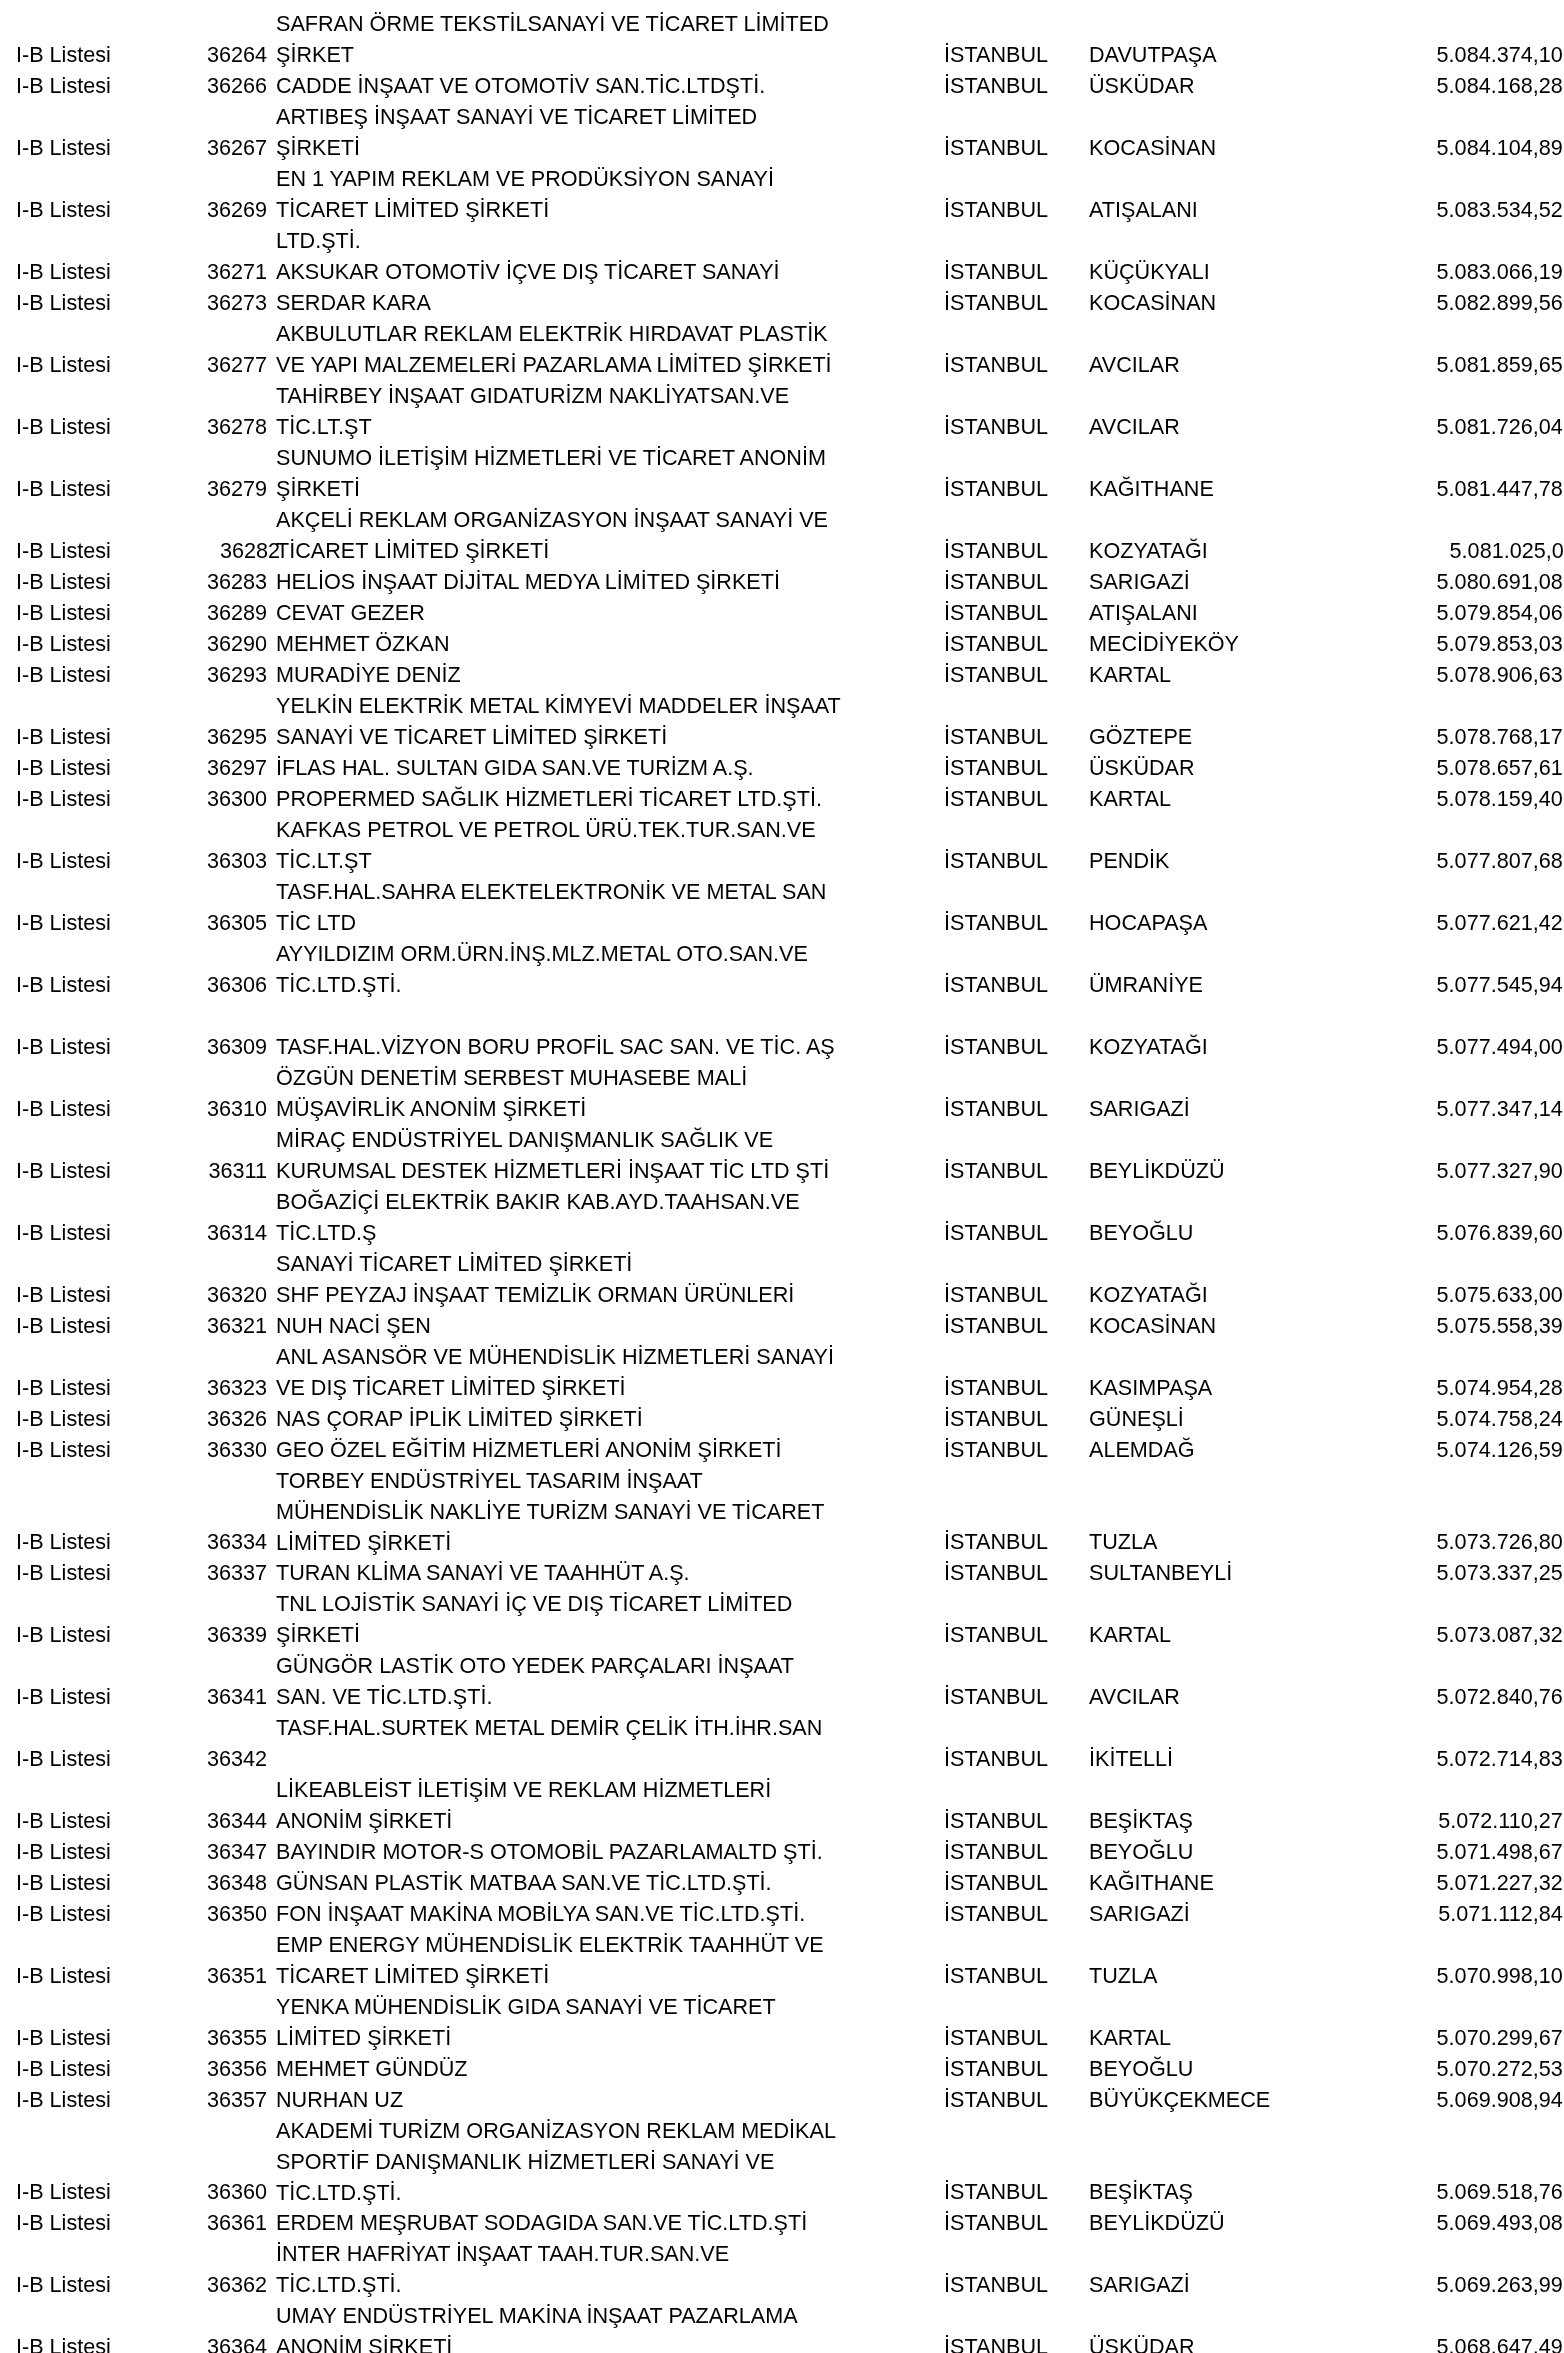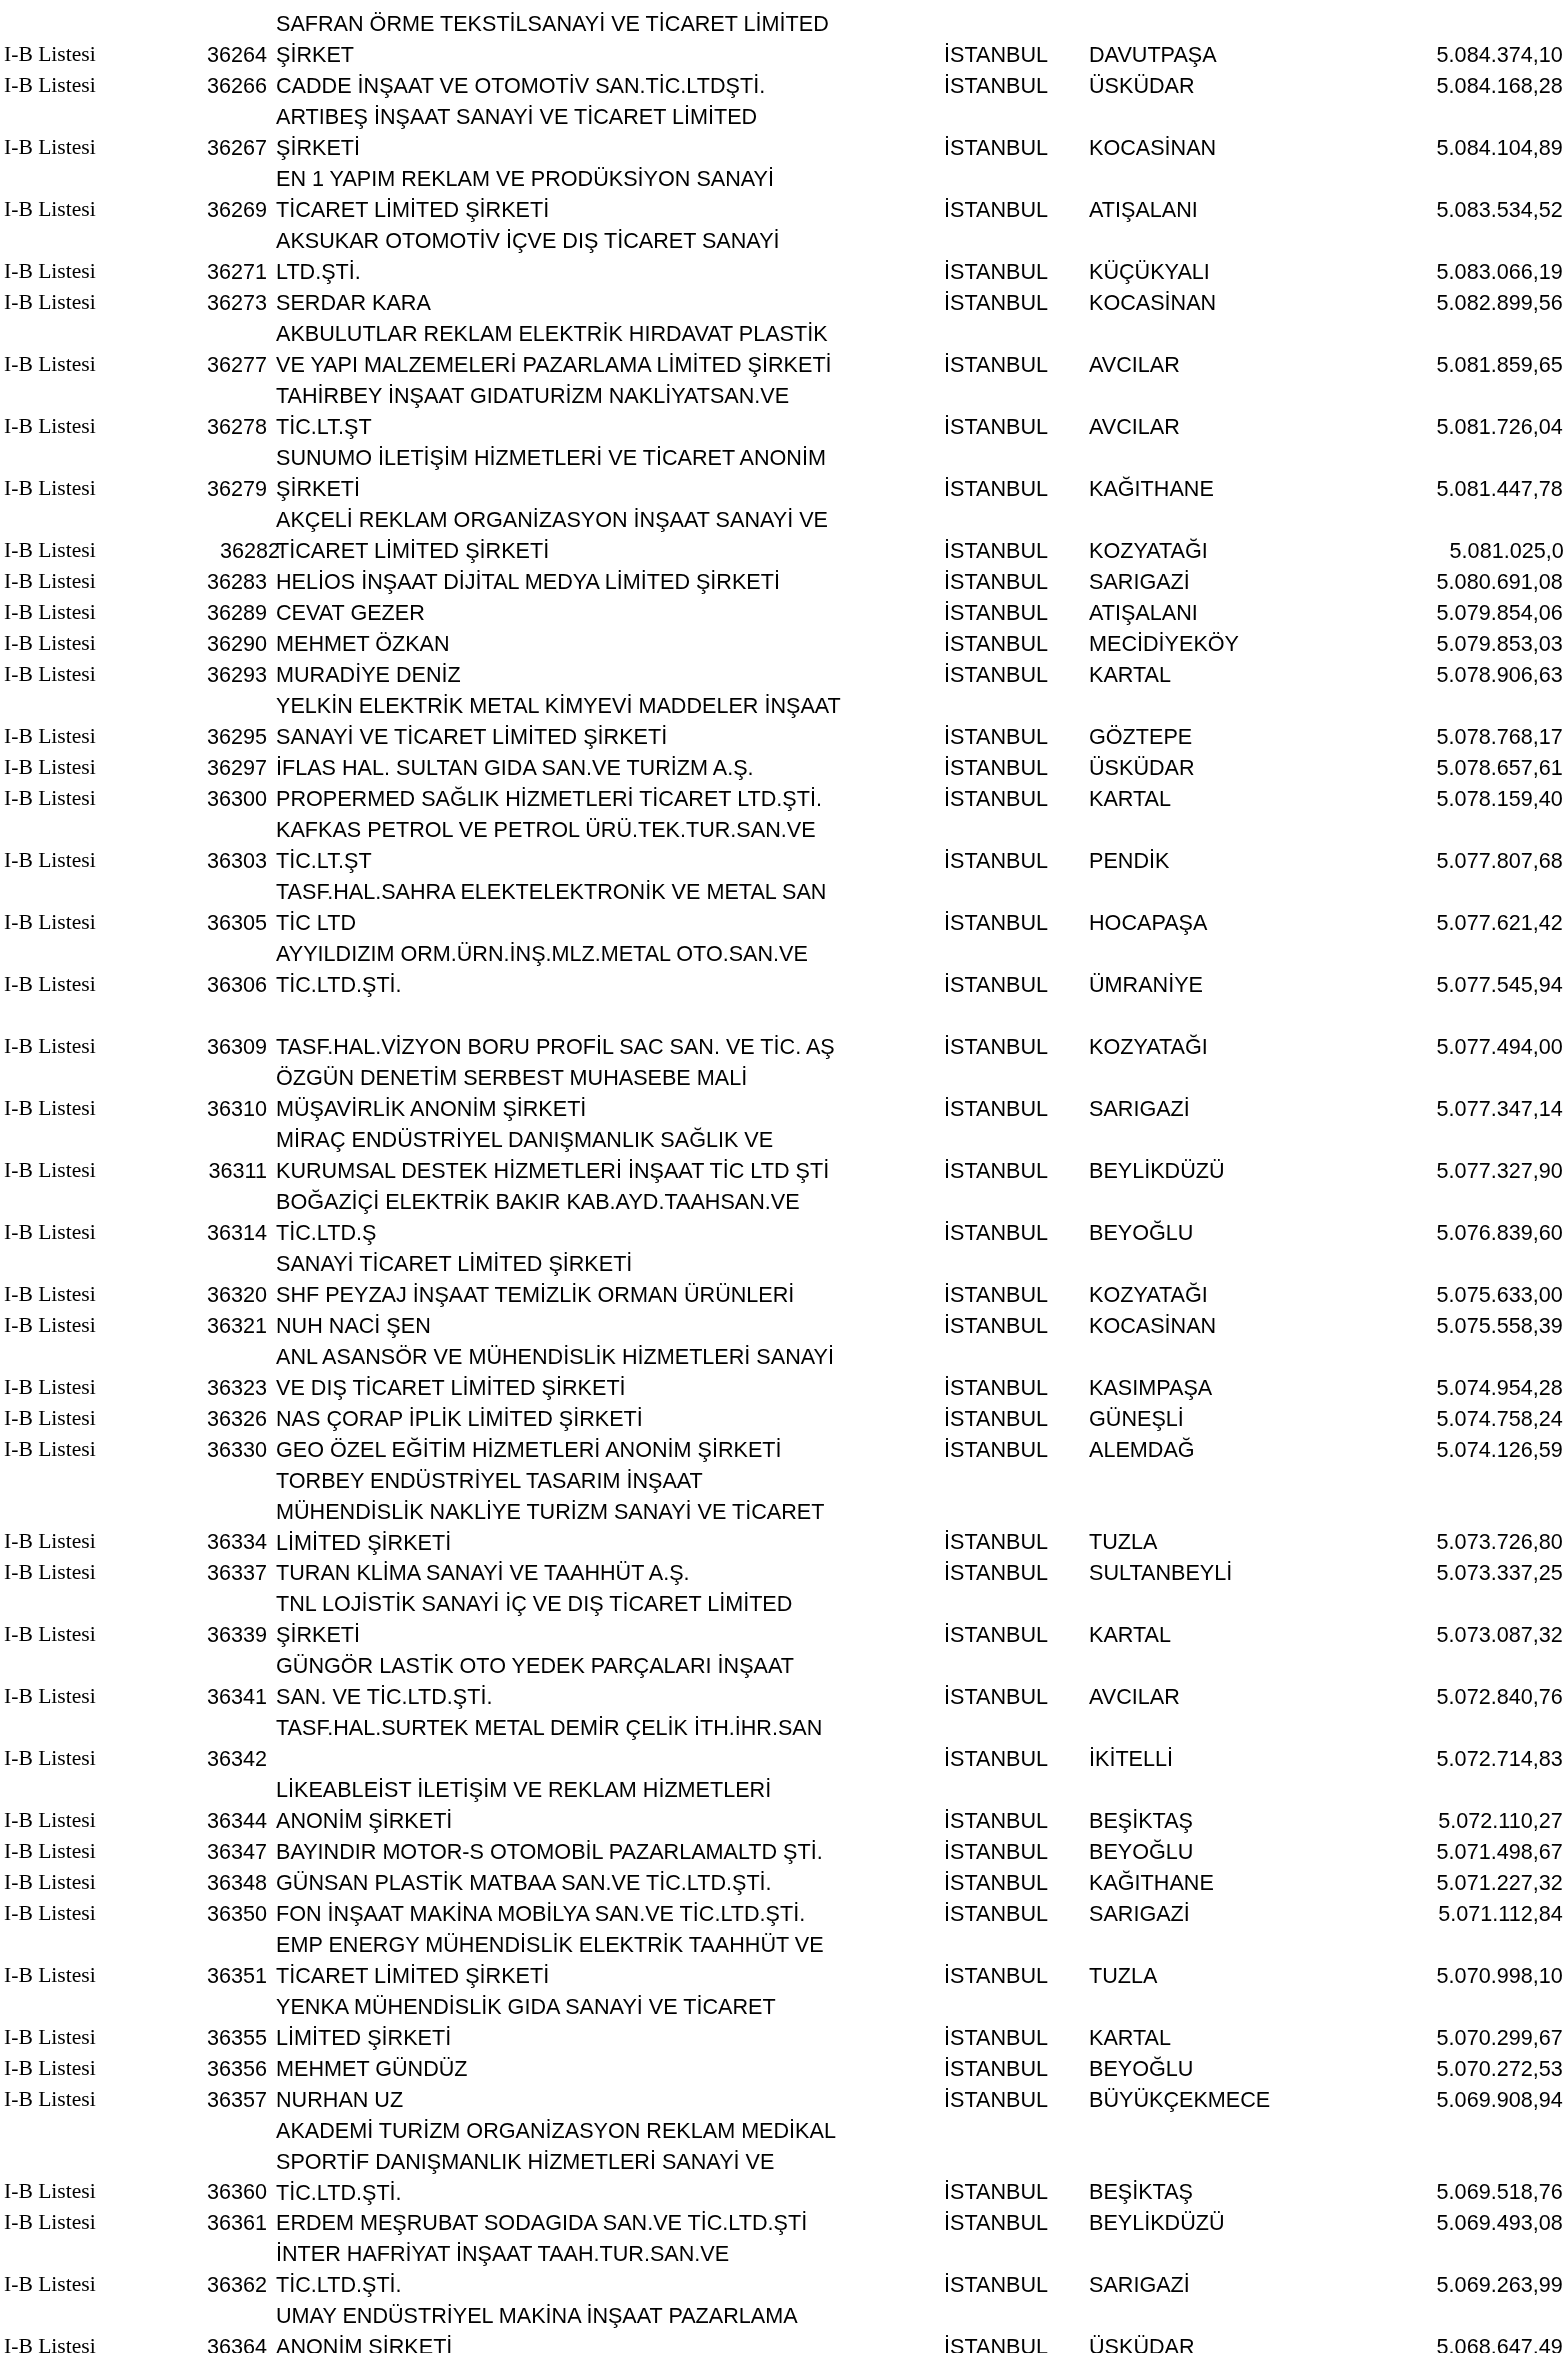--- a/index.html
+++ b/index.html
@@ -13,21 +13,21 @@
       color: #000000;
     }
     #sheet {
       position: absolute;
       left: 0;
       top: 7.7px;
       width: 1565px;
     }
     .rec { position: relative; width: 1565px; }
     .cell { position: absolute; bottom: 0; line-height: 31px; white-space: nowrap; }
-    .c-list { left: 4px; font-family: Liberation Serif, serif; }
+    .c-list { left: 16px; }
     .c-id { right: calc(1565px - 267px); text-align: right; }
     .c-city { left: 944px; }
     .c-district { left: 1089px; }
     .c-amount { right: 2.3px; text-align: right; }
     .name-block { position: absolute; left: 276px; top: 0; }
     .name-line { height: 31px; line-height: 31px; white-space: nowrap; }
   </style>
 </head>
 <body>
 
@@ -70,22 +70,22 @@
         <div class="name-line">TİCARET LİMİTED ŞİRKETİ</div>
       </div>
     <span class="cell c-list">I-B Listesi</span>
     <span class="cell c-id">36269</span>
     <span class="cell c-city">İSTANBUL</span>
     <span class="cell c-district">ATIŞALANI</span>
     <span class="cell c-amount">5.083.534,52</span>
   </div>
     <div class="rec" style="height: 62px;">
     <div class="name-block">
+        <div class="name-line">LTD.ŞTİ.</div>
         <div class="name-line">AKSUKAR OTOMOTİV İÇVE DIŞ TİCARET SANAYİ</div>
-        <div class="name-line">LTD.ŞTİ.</div>
       </div>
     <span class="cell c-list">I-B Listesi</span>
     <span class="cell c-id">36271</span>
     <span class="cell c-city">İSTANBUL</span>
     <span class="cell c-district">KÜÇÜKYALI</span>
     <span class="cell c-amount">5.083.066,19</span>
   </div>
     <div class="rec" style="height: 31px;">
     <div class="name-block">
         <div class="name-line">SERDAR KARA</div>

